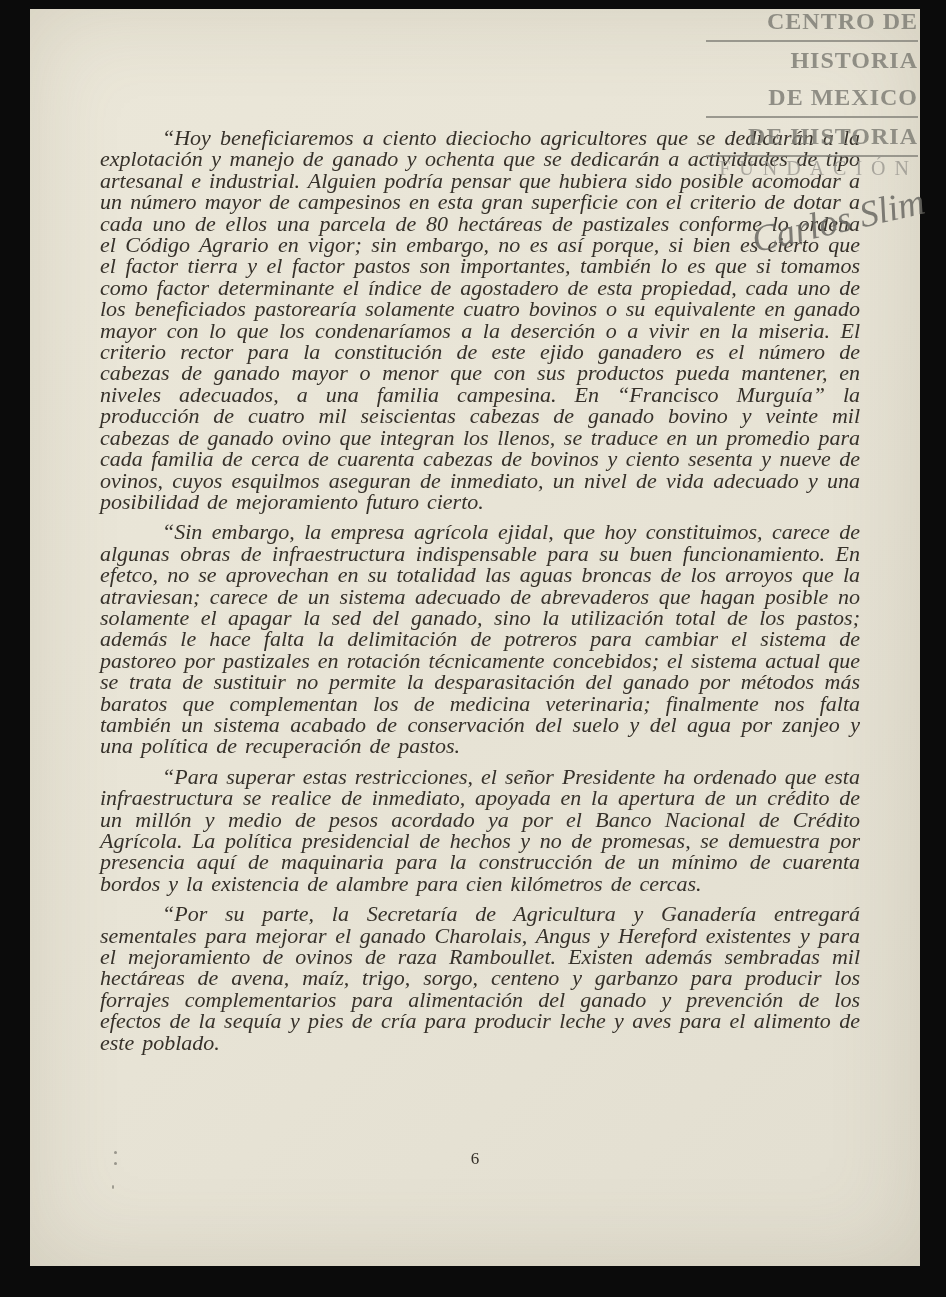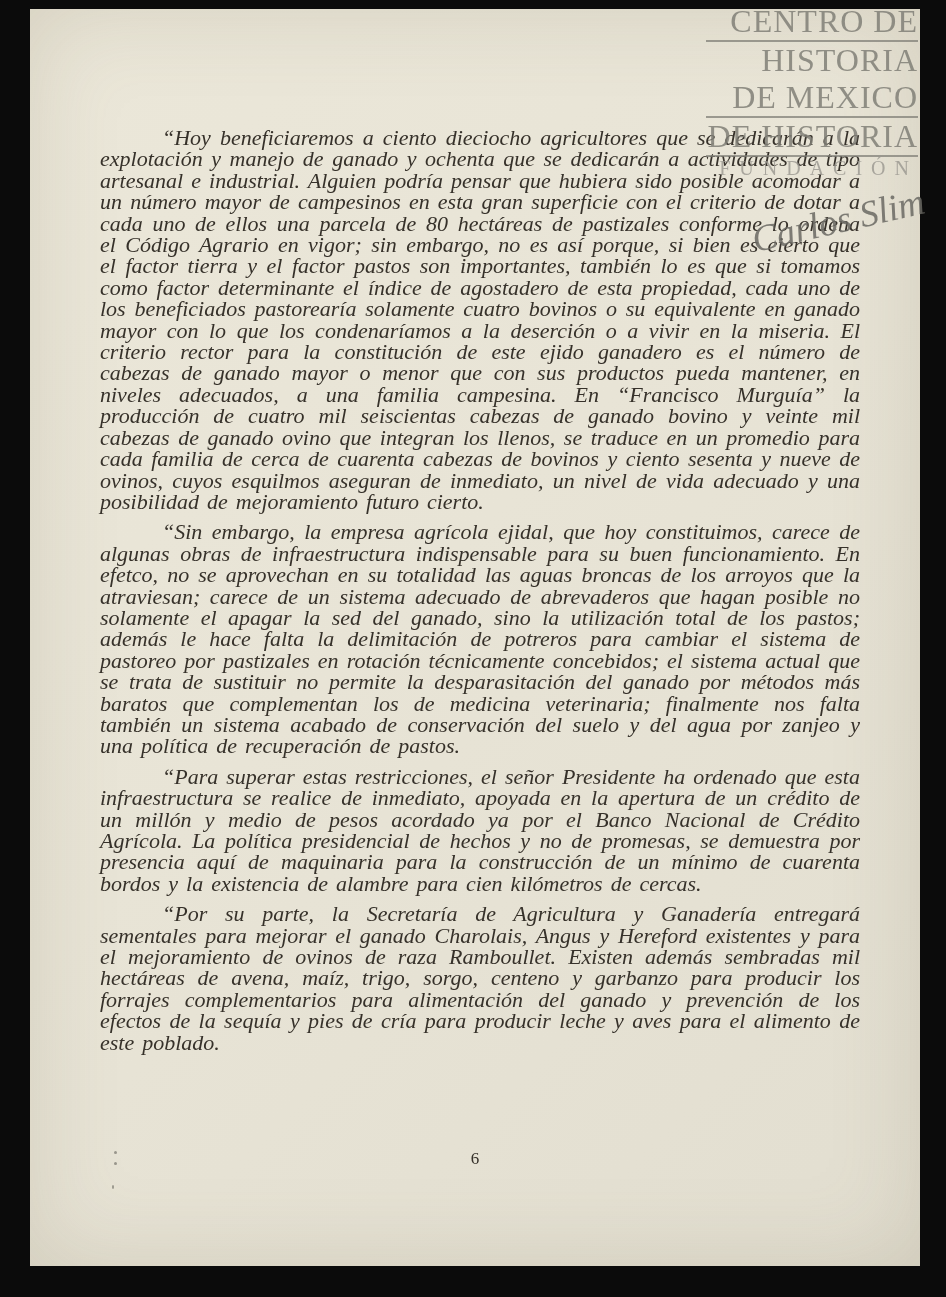--- a/index.html
+++ b/index.html
@@ -20,22 +20,23 @@
     background: linear-gradient(135deg, #ebe7d9 0%, #e8e4d6 45%, #e2ded0 100%);
     box-shadow: inset 0 0 90px rgba(115,105,80,0.18);
   }
   .watermark {
     position: absolute; top: -6px; right: 2px; width: 212px;
     text-align: right;
     pointer-events: none;
     z-index: 5;
   }
   .wm-line {
-    font-size: 32px; line-height: 37px; letter-spacing: 1px;
+    font-size: 24px; line-height: 37px; letter-spacing: 1px;
     color: rgba(128,127,119,0.85);
+    font-weight: bold;
   }
   .wm-line.underlined { border-bottom: 2px solid rgba(128,127,119,0.75); }
   .wm-fundacion {
     font-family: Liberation Serif, serif;
     font-size: 20px; letter-spacing: 9px;
     color: rgba(152,150,142,0.8);
     white-space: nowrap;
   }
   .signature {
     position: absolute; top: 170px; right: -4px;

